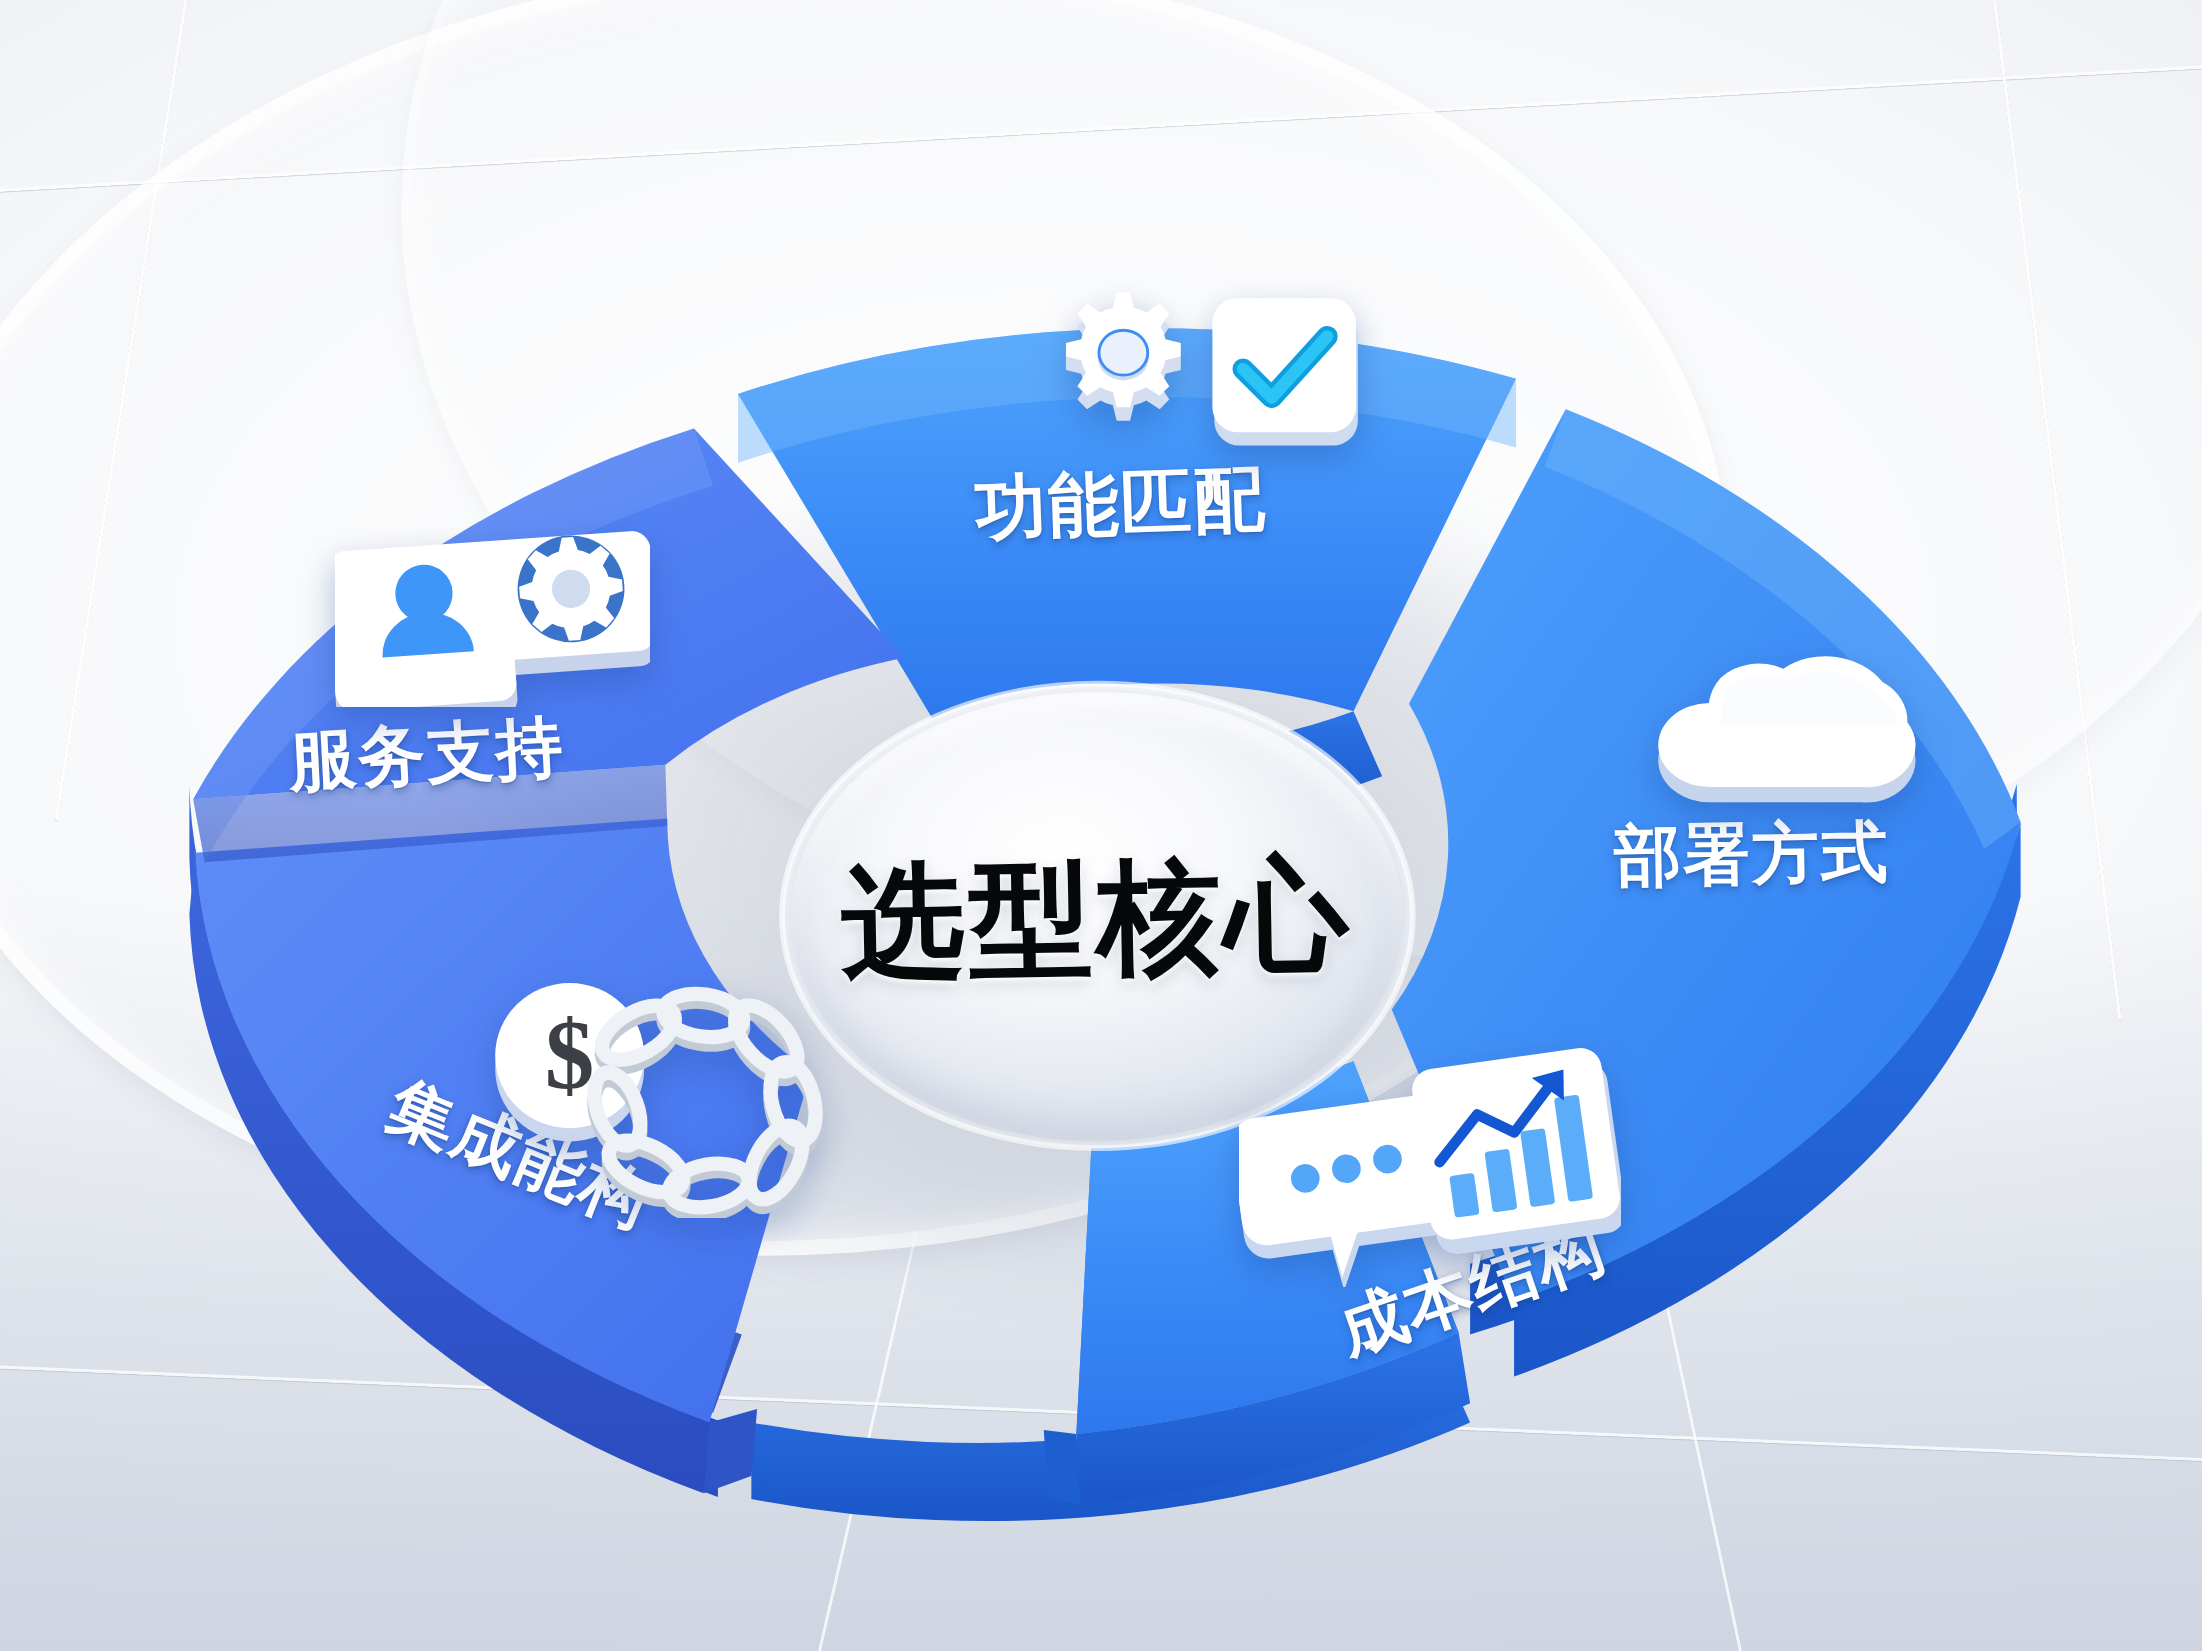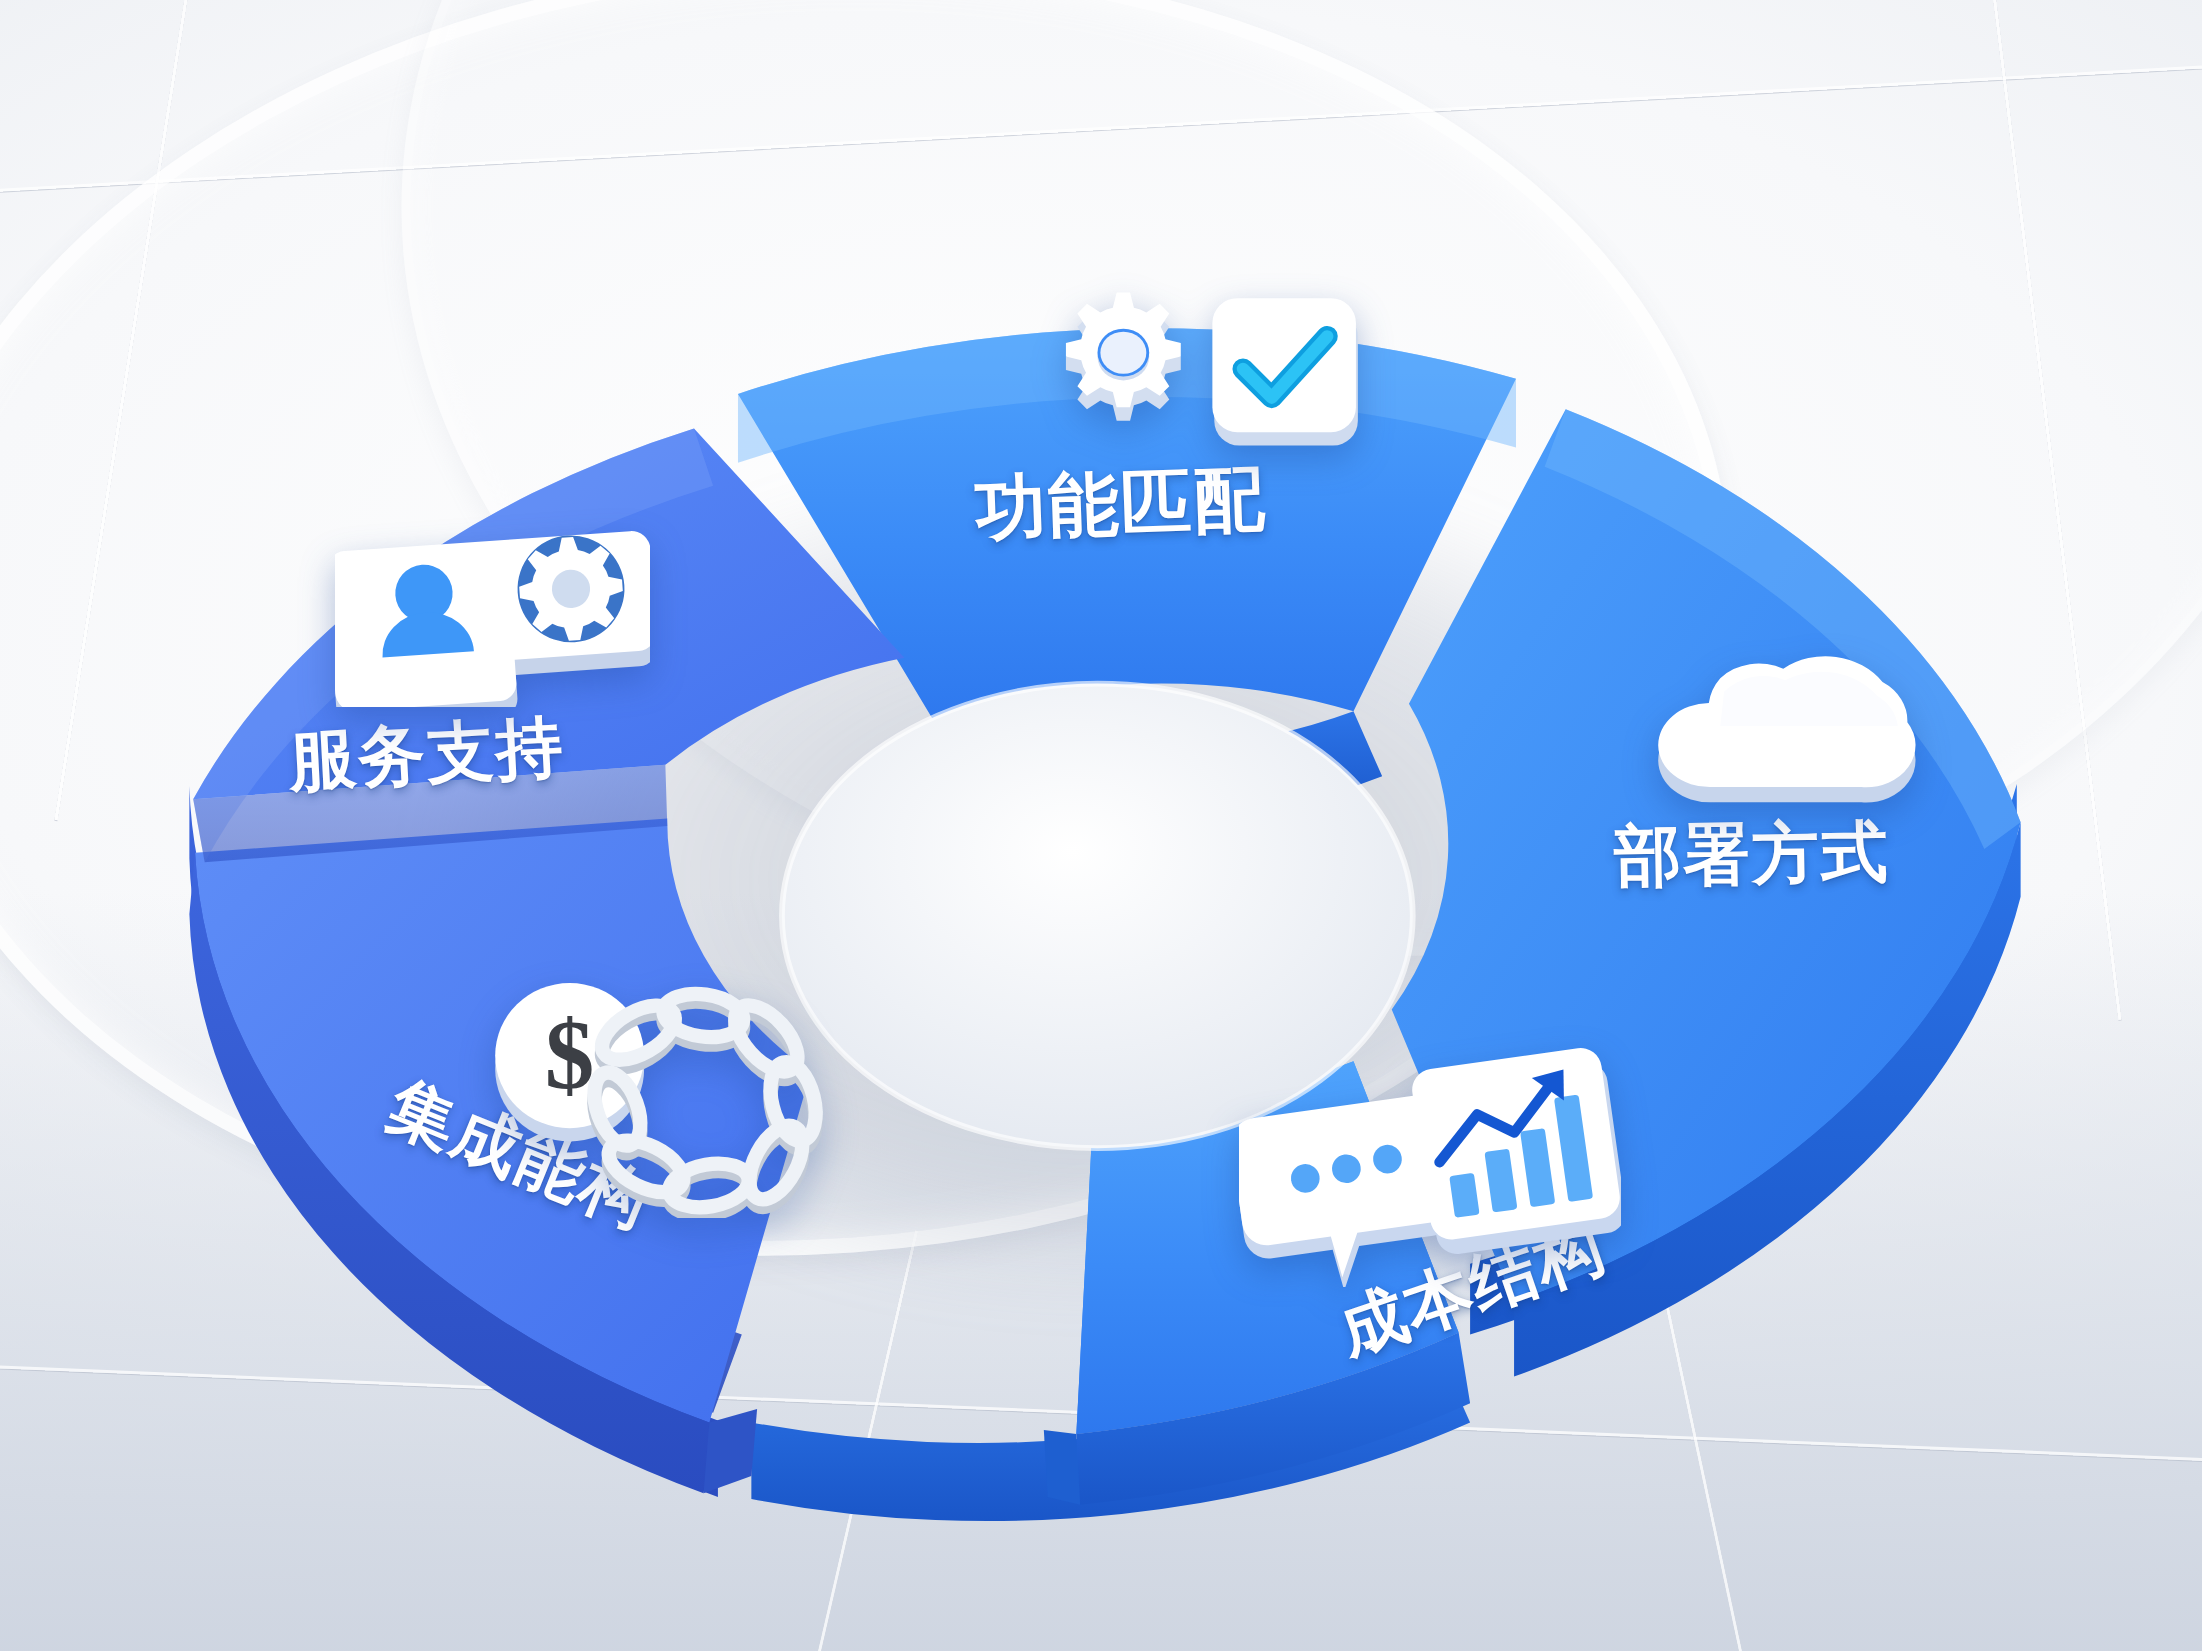--- a/index.html
+++ b/index.html
@@ -179,20 +179,23 @@
                  A 520 375 0 0 1 860 592
                  Z" fill="url(#gRoyal)"></path>
         <path d="M640 352 A 1000 700 0 0 0 116 740 L128 806 A 1000 700 0 0 1 660 412 Z" fill="#7FA4FA" opacity=".32"></path>
         <path d="M116 740 L128 806 L612 768 L610 704 Z" fill="url(#gSideRoyal)" opacity=".55"></path>
       </g>
 
       <ellipse cx="1062" cy="862" rx="330" ry="243" fill="url(#gHubGlow)"></ellipse>
       <ellipse cx="1062" cy="862" rx="330" ry="243" fill="none" stroke="rgba(255,255,255,.65)" stroke-width="6"></ellipse>
     </svg>
 
+    <div class="hub">
+      <div class="hub-text">选型核心</div>
+    </div>
   </div>
 
   <div class="seg-label lab-func">功能匹配</div>
   <div class="seg-label lab-deploy">部署方式</div>
   <div class="seg-label lab-cost">成本结构</div>
   <div class="seg-label lab-integ">集成能构</div>
   <div class="seg-label lab-service">服务支持</div>
 
   <div class="icon3d ic-func">
     <svg width="335" height="182" viewBox="0 0 350 190">

